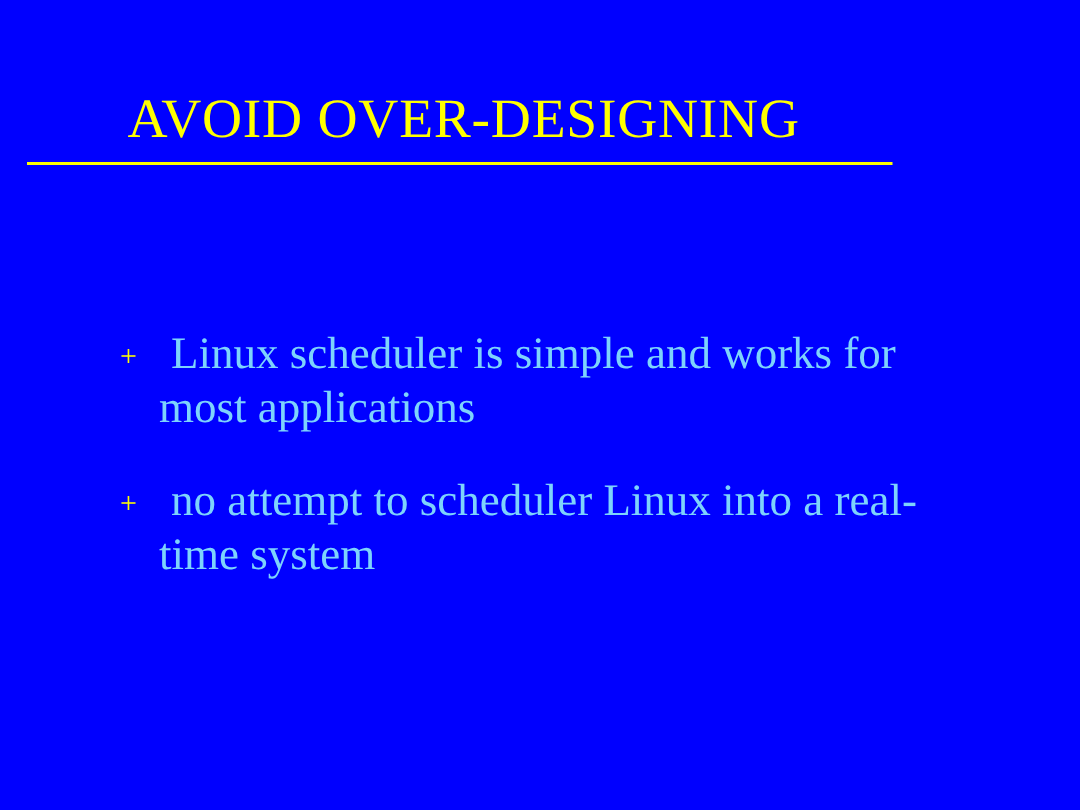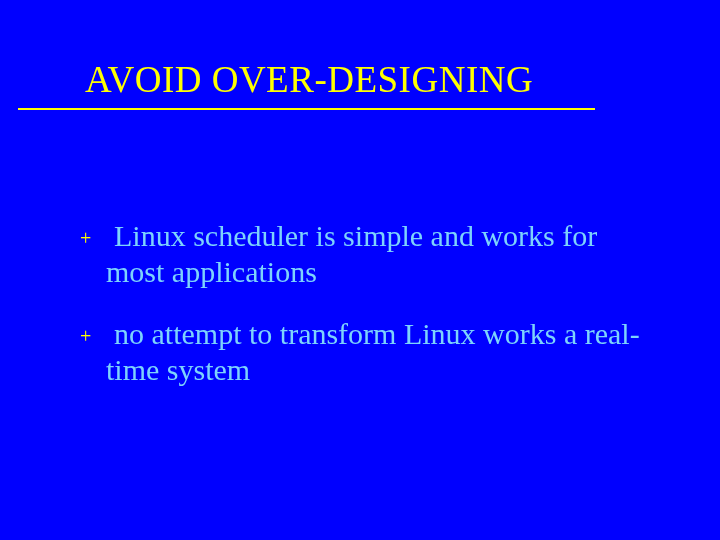--- a/index.html
+++ b/index.html
@@ -67,16 +67,16 @@
   <div class="title">AVOID OVER-DESIGNING</div>
   <div class="underline"></div>
 
   <div class="body">
     <div class="item">
       <div class="bullet">+</div>
       <div class="text">Linux scheduler is simple and works for most applications</div>
     </div>
     <div class="item">
       <div class="bullet">+</div>
-      <div class="text">no attempt to transform Linux works a real-time system</div>
+      <div class="text">no attempt to scheduler Linux into a real-time system</div>
     </div>
   </div>
 </div>
 
 </body></html>

